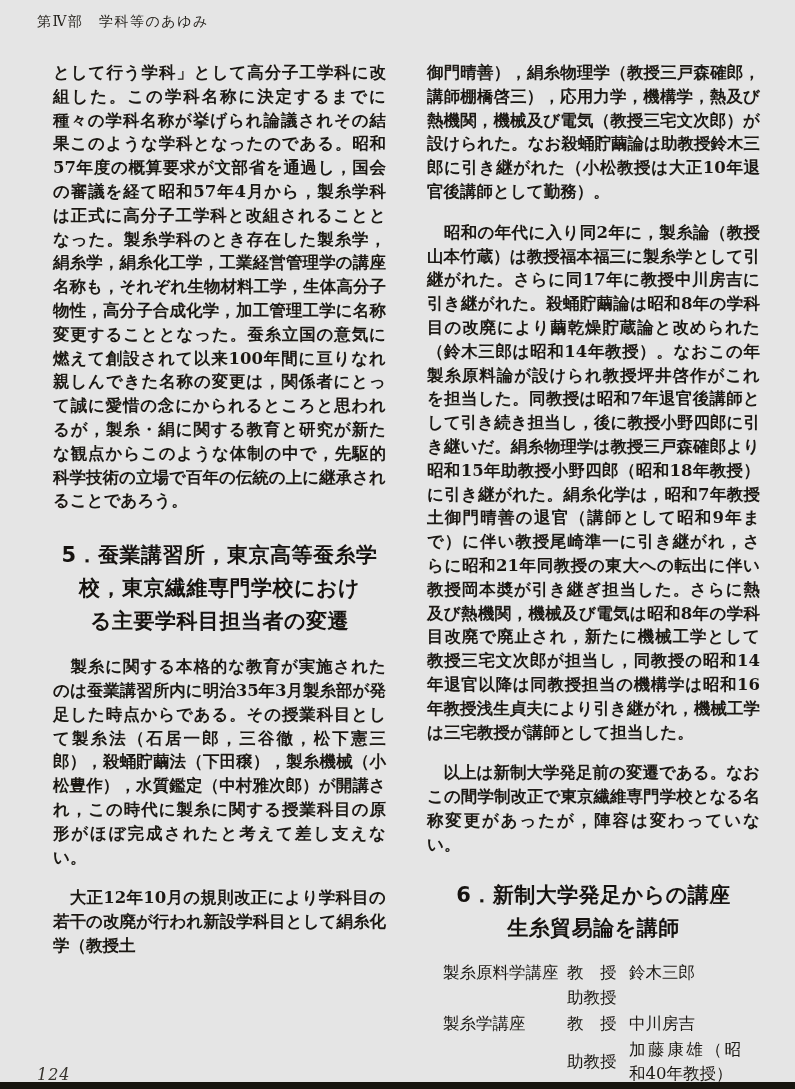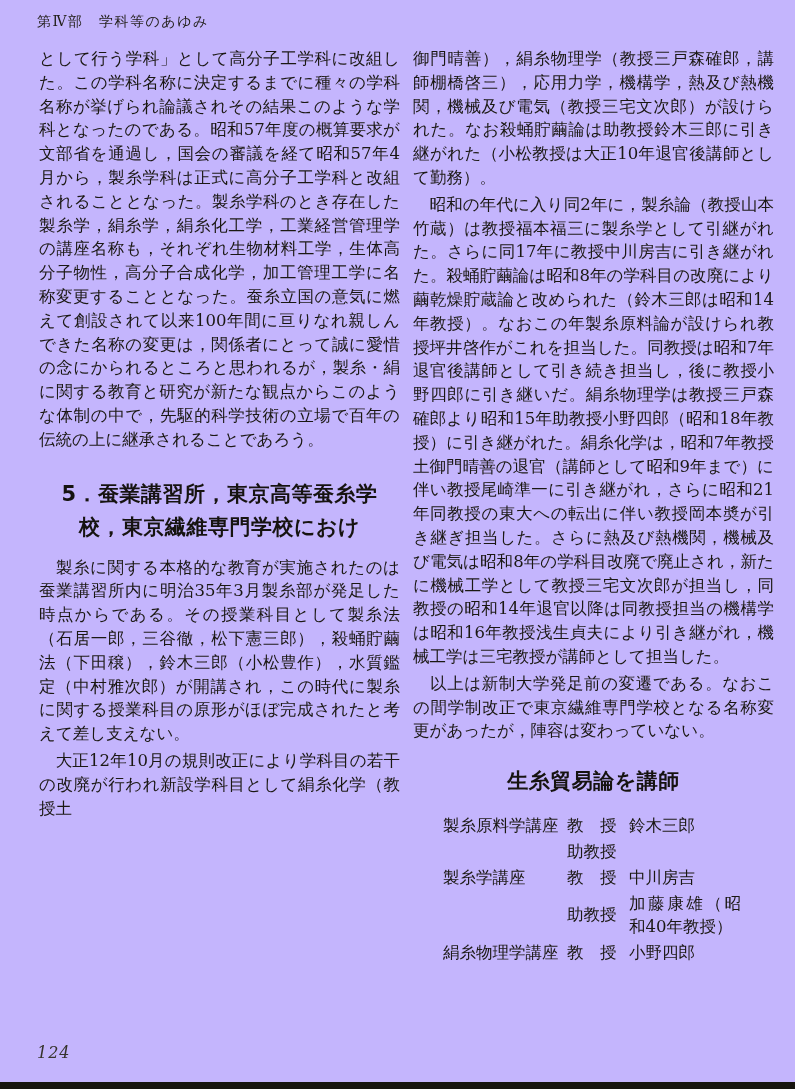--- a/index.html
+++ b/index.html
@@ -11,21 +11,21 @@
     height: 1089px;
     background: #fbfbf8;
     position: relative;
     overflow: hidden;
     color: #1b1813;
     font-family: "DejaVu Serif", "Liberation Serif", serif;
   }
   .page {
     position: absolute;
     inset: 0;
-    background: #c4b5fd;
+    background: #e5e5e5;
   }
   .running-head {
     position: absolute;
     top: 13px;
     left: 37px;
     font-size: 14px;
     letter-spacing: 1.5px;
     color: #211e18;
   }
   .col {
@@ -33,21 +33,21 @@
     top: 44px;
     width: 367px;
     font-size: 16.5px;
     line-height: 23.8px;
     text-align: justify;
     text-justify: inter-character;
     color: #1b1813;
   }
   .col-left  { left: 36px; }
   .col-right { left: 410px; }
-  .col p { margin: 3px; }
+  .col p { margin: 17px; font-weight: bold; }
   .sec-heading {
     font-family: "DejaVu Sans", "Liberation Sans", sans-serif;
     font-weight: 700;
     font-size: 21px;
     line-height: 33px;
     text-align: center;
     letter-spacing: 0.5px;
     color: #161310;
   }
   .sec-heading-5 { margin: 26px 0 12px 0; }
@@ -60,21 +60,21 @@
     display: flex;
     align-items: center;
     margin-bottom: 2px;
   }
   .fac-course { width: 124px; flex: none; }
   .fac-title  { width: 62px;  flex: none; }
   .fac-name   { width: 112px; flex: none; }
   .page-number {
     position: absolute;
     left: 37px;
-    top: 1043px;
+    top: 1065px;
     font-style: italic;
     font-size: 16px;
     letter-spacing: 1px;
     color: #36332c;
   }
   .bottom-bar {
     position: absolute;
     left: 0;
     right: 0;
     bottom: 0;
@@ -88,32 +88,34 @@
 <div class="page">
 
   <div class="running-head">第Ⅳ部　学科等のあゆみ</div>
 
   <div class="col col-left">
     <p>として行う学科」として高分子工学科に改組した。この学科名称に決定するまでに種々の学科名称が挙げられ論議されその結果このような学科となったのである。昭和57年度の概算要求が文部省を通過し，国会の審議を経て昭和57年4月から，製糸学科は正式に高分子工学科と改組されることとなった。製糸学科のとき存在した製糸学，絹糸学，絹糸化工学，工業経営管理学の講座名称も，それぞれ生物材料工学，生体高分子物性，高分子合成化学，加工管理工学に名称変更することとなった。蚕糸立国の意気に燃えて創設されて以来100年間に亘りなれ親しんできた名称の変更は，関係者にとって誠に愛惜の念にかられるところと思われるが，製糸・絹に関する教育と研究が新たな観点からこのような体制の中で，先駆的科学技術の立場で百年の伝統の上に継承されることであろう。</p>
 
     <div class="sec-heading sec-heading-5">
       <div>5．蚕業講習所，東京高等蚕糸学</div>
       <div>校，東京繊維専門学校におけ</div>
+      <div>る主要学科目担当者の変遷</div>
     </div>
 
-    <p>　製糸に関する本格的な教育が実施されたのは蚕業講習所内に明治35年3月製糸部が発足した時点からである。その授業科目として製糸法（石居一郎，三谷徹，松下憲三郎），殺蛹貯繭法（下田穣），鈴木三郎（小松豊作），水質鑑定（中村雅次郎）が開講され，この時代に製糸に関する授業科目の原形がほぼ完成されたと考えて差し支えない。</p>
+    <p>　製糸に関する本格的な教育が実施されたのは蚕業講習所内に明治35年3月製糸部が発足した時点からである。その授業科目として製糸法（石居一郎，三谷徹，松下憲三郎），殺蛹貯繭法（下田穣），製糸機械（小松豊作），水質鑑定（中村雅次郎）が開講され，この時代に製糸に関する授業科目の原形がほぼ完成されたと考えて差し支えない。</p>
     <p>　大正12年10月の規則改正により学科目の若干の改廃が行われ新設学科目として絹糸化学（教授土</p>
   </div>
 
   <div class="col col-right">
     <p>御門晴善），絹糸物理学（教授三戸森確郎，講師棚橋啓三），応用力学，機構学，熱及び熱機関，機械及び電気（教授三宅文次郎）が設けられた。なお殺蛹貯繭論は助教授鈴木三郎に引き継がれた（小松教授は大正10年退官後講師として勤務）。</p>
     <p>　昭和の年代に入り同2年に，製糸論（教授山本竹蔵）は教授福本福三に製糸学として引継がれた。さらに同17年に教授中川房吉に引き継がれた。殺蛹貯繭論は昭和8年の学科目の改廃により繭乾燥貯蔵論と改められた（鈴木三郎は昭和14年教授）。なおこの年製糸原料論が設けられ教授坪井啓作がこれを担当した。同教授は昭和7年退官後講師として引き続き担当し，後に教授小野四郎に引き継いだ。絹糸物理学は教授三戸森確郎より昭和15年助教授小野四郎（昭和18年教授）に引き継がれた。絹糸化学は，昭和7年教授土御門晴善の退官（講師として昭和9年まで）に伴い教授尾崎準一に引き継がれ，さらに昭和21年同教授の東大への転出に伴い教授岡本奬が引き継ぎ担当した。さらに熱及び熱機関，機械及び電気は昭和8年の学科目改廃で廃止され，新たに機械工学として教授三宅文次郎が担当し，同教授の昭和14年退官以降は同教授担当の機構学は昭和16年教授浅生貞夫により引き継がれ，機械工学は三宅教授が講師として担当した。</p>
     <p>　以上は新制大学発足前の変遷である。なおこの間学制改正で東京繊維専門学校となる名称変更があったが，陣容は変わっていない。</p>
 
     <div class="sec-heading sec-heading-6">
+      <div>6．新制大学発足からの講座</div>
       <div>生糸貿易論を講師</div>
     </div>
 
 
     <div class="fac-table">
       <div class="fac-row">
         <div class="fac-course">製糸原料学講座</div>
         <div class="fac-title">教　授</div>
         <div class="fac-name">鈴木三郎</div>
       </div>

